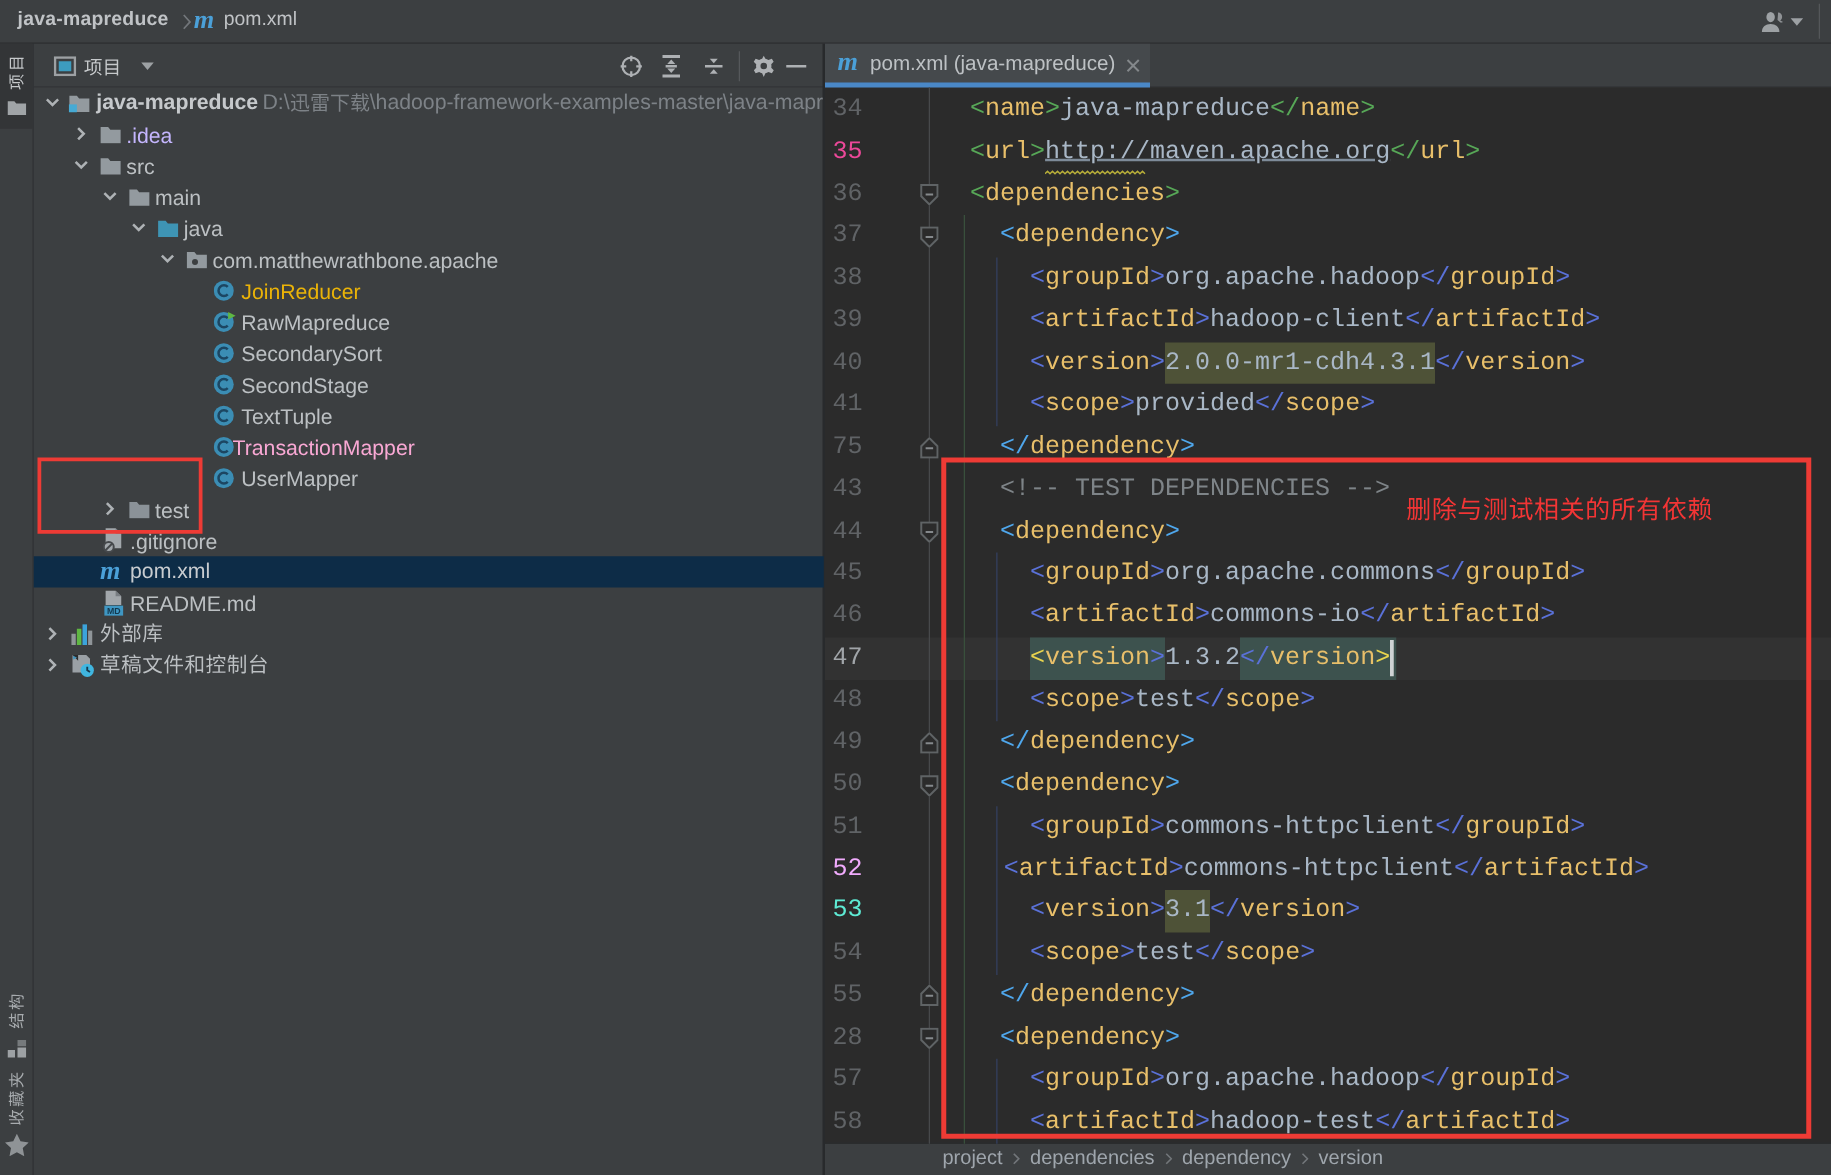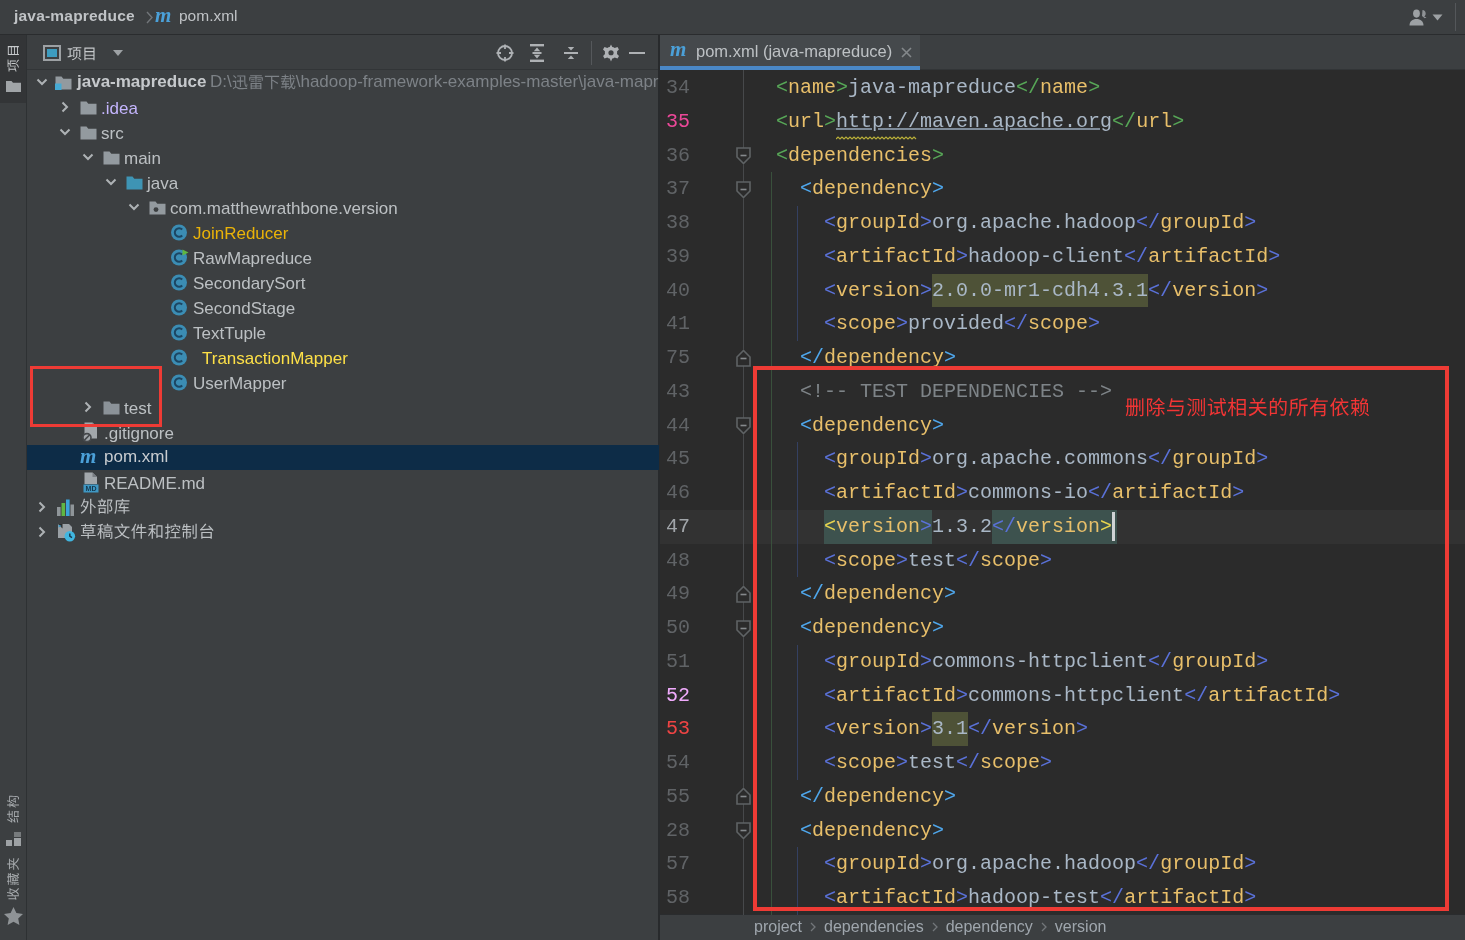--- a/index.html
+++ b/index.html
@@ -153,21 +153,21 @@
       <path d="M0.5 1.5 h6 l1.8 2.2 h8.2 V14.5 H0.5 Z" fill="#3e94b4"></path>
     </svg>
 <div class="abs" style="left:147px;top:173px;font-size:17px;line-height:21px;color:#bcc0c3">java</div>
 <svg class="abs" style="left:128px;top:203px" width="12" height="8" viewBox="0 0 12 8">
       <path d="M1.5 1.5 L6 6 L10.5 1.5" stroke="#aeb2b5" stroke-width="2" fill="none"></path>
     </svg>
 <svg class="abs" style="left:149px;top:200px" width="17" height="15" viewBox="0 0 17 15">
       <path d="M0.5 1.5 h6 l1.8 2.2 h8.2 V14.5 H0.5 Z" fill="#939a9f"></path>
       <circle cx="7" cy="9.6" r="2.4" fill="#3c3f41"></circle>
     </svg>
-<div class="abs" style="left:170px;top:198px;font-size:17px;line-height:21px;color:#bcc0c3">com.matthewrathbone.version</div>
+<div class="abs" style="left:170px;top:198px;font-size:17px;line-height:21px;color:#bcc0c3">com.matthewrathbone.apache</div>
 <svg class="abs" style="left:171px;top:224px" width="18" height="17" viewBox="0 0 18 17">
       <circle cx="8" cy="8.5" r="8" fill="#3b8db4"></circle>
       <path d="M11.2 5.5 a4.3 4.3 0 1 0 0 6" stroke="#1c4662" stroke-width="2" fill="none"></path>
     </svg>
 <div class="abs" style="left:193px;top:223px;font-size:17px;line-height:21px;color:#eab308">JoinReducer</div>
 <svg class="abs" style="left:171px;top:249px" width="18" height="17" viewBox="0 0 18 17">
       <circle cx="8" cy="8.5" r="8" fill="#3b8db4"></circle>
       <path d="M11.2 5.5 a4.3 4.3 0 1 0 0 6" stroke="#1c4662" stroke-width="2" fill="none"></path>
       <path d="M11.5 0.5 L17.5 3.5 L11.5 6.5 Z" fill="#5fb743"></path>
     </svg>
@@ -184,21 +184,21 @@
 <div class="abs" style="left:193px;top:298px;font-size:17px;line-height:21px;color:#bcc0c3">SecondStage</div>
 <svg class="abs" style="left:171px;top:324px" width="18" height="17" viewBox="0 0 18 17">
       <circle cx="8" cy="8.5" r="8" fill="#3b8db4"></circle>
       <path d="M11.2 5.5 a4.3 4.3 0 1 0 0 6" stroke="#1c4662" stroke-width="2" fill="none"></path>
     </svg>
 <div class="abs" style="left:193px;top:323px;font-size:17px;line-height:21px;color:#bcc0c3">TextTuple</div>
 <svg class="abs" style="left:171px;top:349px" width="18" height="17" viewBox="0 0 18 17">
       <circle cx="8" cy="8.5" r="8" fill="#3b8db4"></circle>
       <path d="M11.2 5.5 a4.3 4.3 0 1 0 0 6" stroke="#1c4662" stroke-width="2" fill="none"></path>
     </svg>
-<div class="abs" style="left:202px;top:348px;font-size:17px;line-height:21px;color:#fde047">TransactionMapper</div>
+<div class="abs" style="left:186px;top:348px;font-size:17px;line-height:21px;color:#f9a8d4">TransactionMapper</div>
 <svg class="abs" style="left:171px;top:374px" width="18" height="17" viewBox="0 0 18 17">
       <circle cx="8" cy="8.5" r="8" fill="#3b8db4"></circle>
       <path d="M11.2 5.5 a4.3 4.3 0 1 0 0 6" stroke="#1c4662" stroke-width="2" fill="none"></path>
     </svg>
 <div class="abs" style="left:193px;top:373px;font-size:17px;line-height:21px;color:#bcc0c3">UserMapper</div>
 <svg class="abs" style="left:84px;top:401px" width="8" height="12" viewBox="0 0 8 12">
       <path d="M1.5 1.5 L6 6 L1.5 10.5" stroke="#aeb2b5" stroke-width="2" fill="none"></path>
     </svg>
 <svg class="abs" style="left:103px;top:400px" width="17" height="15" viewBox="0 0 17 15">
       <path d="M0.5 1.5 h6 l1.8 2.2 h8.2 V14.5 H0.5 Z" fill="#8b9298"></path>
@@ -289,21 +289,21 @@
 <div class="ln" style="left:656px;top:374.88px;color:#606366">43</div>
 <div class="ln" style="left:656px;top:408.62px;color:#606366">44</div>
 <div class="ln" style="left:656px;top:442.38px;color:#606366">45</div>
 <div class="ln" style="left:656px;top:476.12px;color:#606366">46</div>
 <div class="ln" style="left:656px;top:509.88px;color:#a1a5a9">47</div>
 <div class="ln" style="left:656px;top:543.62px;color:#606366">48</div>
 <div class="ln" style="left:656px;top:577.38px;color:#606366">49</div>
 <div class="ln" style="left:656px;top:611.12px;color:#606366">50</div>
 <div class="ln" style="left:656px;top:644.88px;color:#606366">51</div>
 <div class="ln" style="left:656px;top:678.62px;color:#f0abfc">52</div>
-<div class="ln" style="left:656px;top:712.38px;color:#ef4444">53</div>
+<div class="ln" style="left:656px;top:712.38px;color:#5eead4">53</div>
 <div class="ln" style="left:656px;top:746.12px;color:#606366">54</div>
 <div class="ln" style="left:656px;top:779.88px;color:#606366">55</div>
 <div class="ln" style="left:656px;top:813.62px;color:#606366">28</div>
 <div class="ln" style="left:656px;top:847.38px;color:#606366">57</div>
 <div class="ln" style="left:656px;top:881.12px;color:#606366">58</div>
 <svg class="abs" style="left:736px;top:147.00px" width="15" height="17" viewBox="0 0 15 17" fill="#2b2b2b" stroke="#5f6365" stroke-width="1.6">
       <path d="M1 1 H14 V10 L7.5 16.5 L1 10 Z"></path>
       <path d="M4.5 8.5 H10.5" stroke="#85898c"></path>
     </svg>
 <svg class="abs" style="left:736px;top:180.75px" width="15" height="17" viewBox="0 0 15 17" fill="#2b2b2b" stroke="#5f6365" stroke-width="1.6">
@@ -345,21 +345,21 @@
 <div class="mono abs" style="left:752px;top:341.12px">    <span class="b">&lt;/</span><span class="t">dependency</span><span class="b">&gt;</span></div>
 <div class="mono abs" style="left:752px;top:374.88px">    <span class="c">&lt;!-- TEST DEPENDENCIES --&gt;</span></div>
 <div class="mono abs" style="left:752px;top:408.62px">    <span class="b">&lt;</span><span class="t">dependency</span><span class="b">&gt;</span></div>
 <div class="mono abs" style="left:752px;top:442.38px">      <span class="i">&lt;</span><span class="t">groupId</span><span class="i">&gt;</span><span class="v">org.apache.commons</span><span class="i">&lt;/</span><span class="t">groupId</span><span class="i">&gt;</span></div>
 <div class="mono abs" style="left:752px;top:476.12px">      <span class="i">&lt;</span><span class="t">artifactId</span><span class="i">&gt;</span><span class="v">commons-io</span><span class="i">&lt;/</span><span class="t">artifactId</span><span class="i">&gt;</span></div>
 <div class="mono abs" style="left:752px;top:509.88px">      <span class="y">&lt;</span><span class="t">version</span><span class="i">&gt;</span><span class="v">1.3.2</span><span class="i">&lt;/</span><span class="t">version</span><span class="y">&gt;</span></div>
 <div class="mono abs" style="left:752px;top:543.62px">      <span class="i">&lt;</span><span class="t">scope</span><span class="i">&gt;</span><span class="v">test</span><span class="i">&lt;/</span><span class="t">scope</span><span class="i">&gt;</span></div>
 <div class="mono abs" style="left:752px;top:577.38px">    <span class="b">&lt;/</span><span class="t">dependency</span><span class="b">&gt;</span></div>
 <div class="mono abs" style="left:752px;top:611.12px">    <span class="b">&lt;</span><span class="t">dependency</span><span class="b">&gt;</span></div>
 <div class="mono abs" style="left:752px;top:644.88px">      <span class="i">&lt;</span><span class="t">groupId</span><span class="i">&gt;</span><span class="v">commons-httpclient</span><span class="i">&lt;/</span><span class="t">groupId</span><span class="i">&gt;</span></div>
-<div class="mono abs" style="left:752px;top:678.62px">      <span class="i">&lt;</span><span class="t">artifactId</span><span class="i">&gt;</span><span class="v">commons-httpclient</span><span class="i">&lt;/</span><span class="t">artifactId</span><span class="i">&gt;</span></div>
+<div class="mono abs" style="left:731px;top:678.62px">      <span class="i">&lt;</span><span class="t">artifactId</span><span class="i">&gt;</span><span class="v">commons-httpclient</span><span class="i">&lt;/</span><span class="t">artifactId</span><span class="i">&gt;</span></div>
 <div class="mono abs" style="left:752px;top:712.38px">      <span class="i">&lt;</span><span class="t">version</span><span class="i">&gt;</span><span class="v">3.1</span><span class="i">&lt;/</span><span class="t">version</span><span class="i">&gt;</span></div>
 <div class="mono abs" style="left:752px;top:746.12px">      <span class="i">&lt;</span><span class="t">scope</span><span class="i">&gt;</span><span class="v">test</span><span class="i">&lt;/</span><span class="t">scope</span><span class="i">&gt;</span></div>
 <div class="mono abs" style="left:752px;top:779.88px">    <span class="b">&lt;/</span><span class="t">dependency</span><span class="b">&gt;</span></div>
 <div class="mono abs" style="left:752px;top:813.62px">    <span class="b">&lt;</span><span class="t">dependency</span><span class="b">&gt;</span></div>
 <div class="mono abs" style="left:752px;top:847.38px">      <span class="i">&lt;</span><span class="t">groupId</span><span class="i">&gt;</span><span class="v">org.apache.hadoop</span><span class="i">&lt;/</span><span class="t">groupId</span><span class="i">&gt;</span></div>
 <div class="mono abs" style="left:752px;top:881.12px">      <span class="i">&lt;</span><span class="t">artifactId</span><span class="i">&gt;</span><span class="v">hadoop-test</span><span class="i">&lt;/</span><span class="t">artifactId</span><span class="i">&gt;</span></div>
 <div class="abs" style="left:1112px;top:512.38px;width:3px;height:29px;background:#cfd2d4"></div>
 <svg class="abs" style="left:836px;top:136px" width="82" height="4" viewBox="0 0 82 4">
       <path d="M0 3 L2 1 L4 3 L6 1 L8 3 L10 1 L12 3 L14 1 L16 3 L18 1 L20 3 L22 1 L24 3 L26 1 L28 3 L30 1 L32 3 L34 1 L36 3 L38 1 L40 3 L42 1 L44 3 L46 1 L48 3 L50 1 L52 3 L54 1 L56 3 L58 1 L60 3 L62 1 L64 3 L66 1 L68 3 L70 1 L72 3 L74 1 L76 3 L78 1 L80 3" stroke="#b8ae39" stroke-width="1.2" fill="none"></path>
     </svg>

